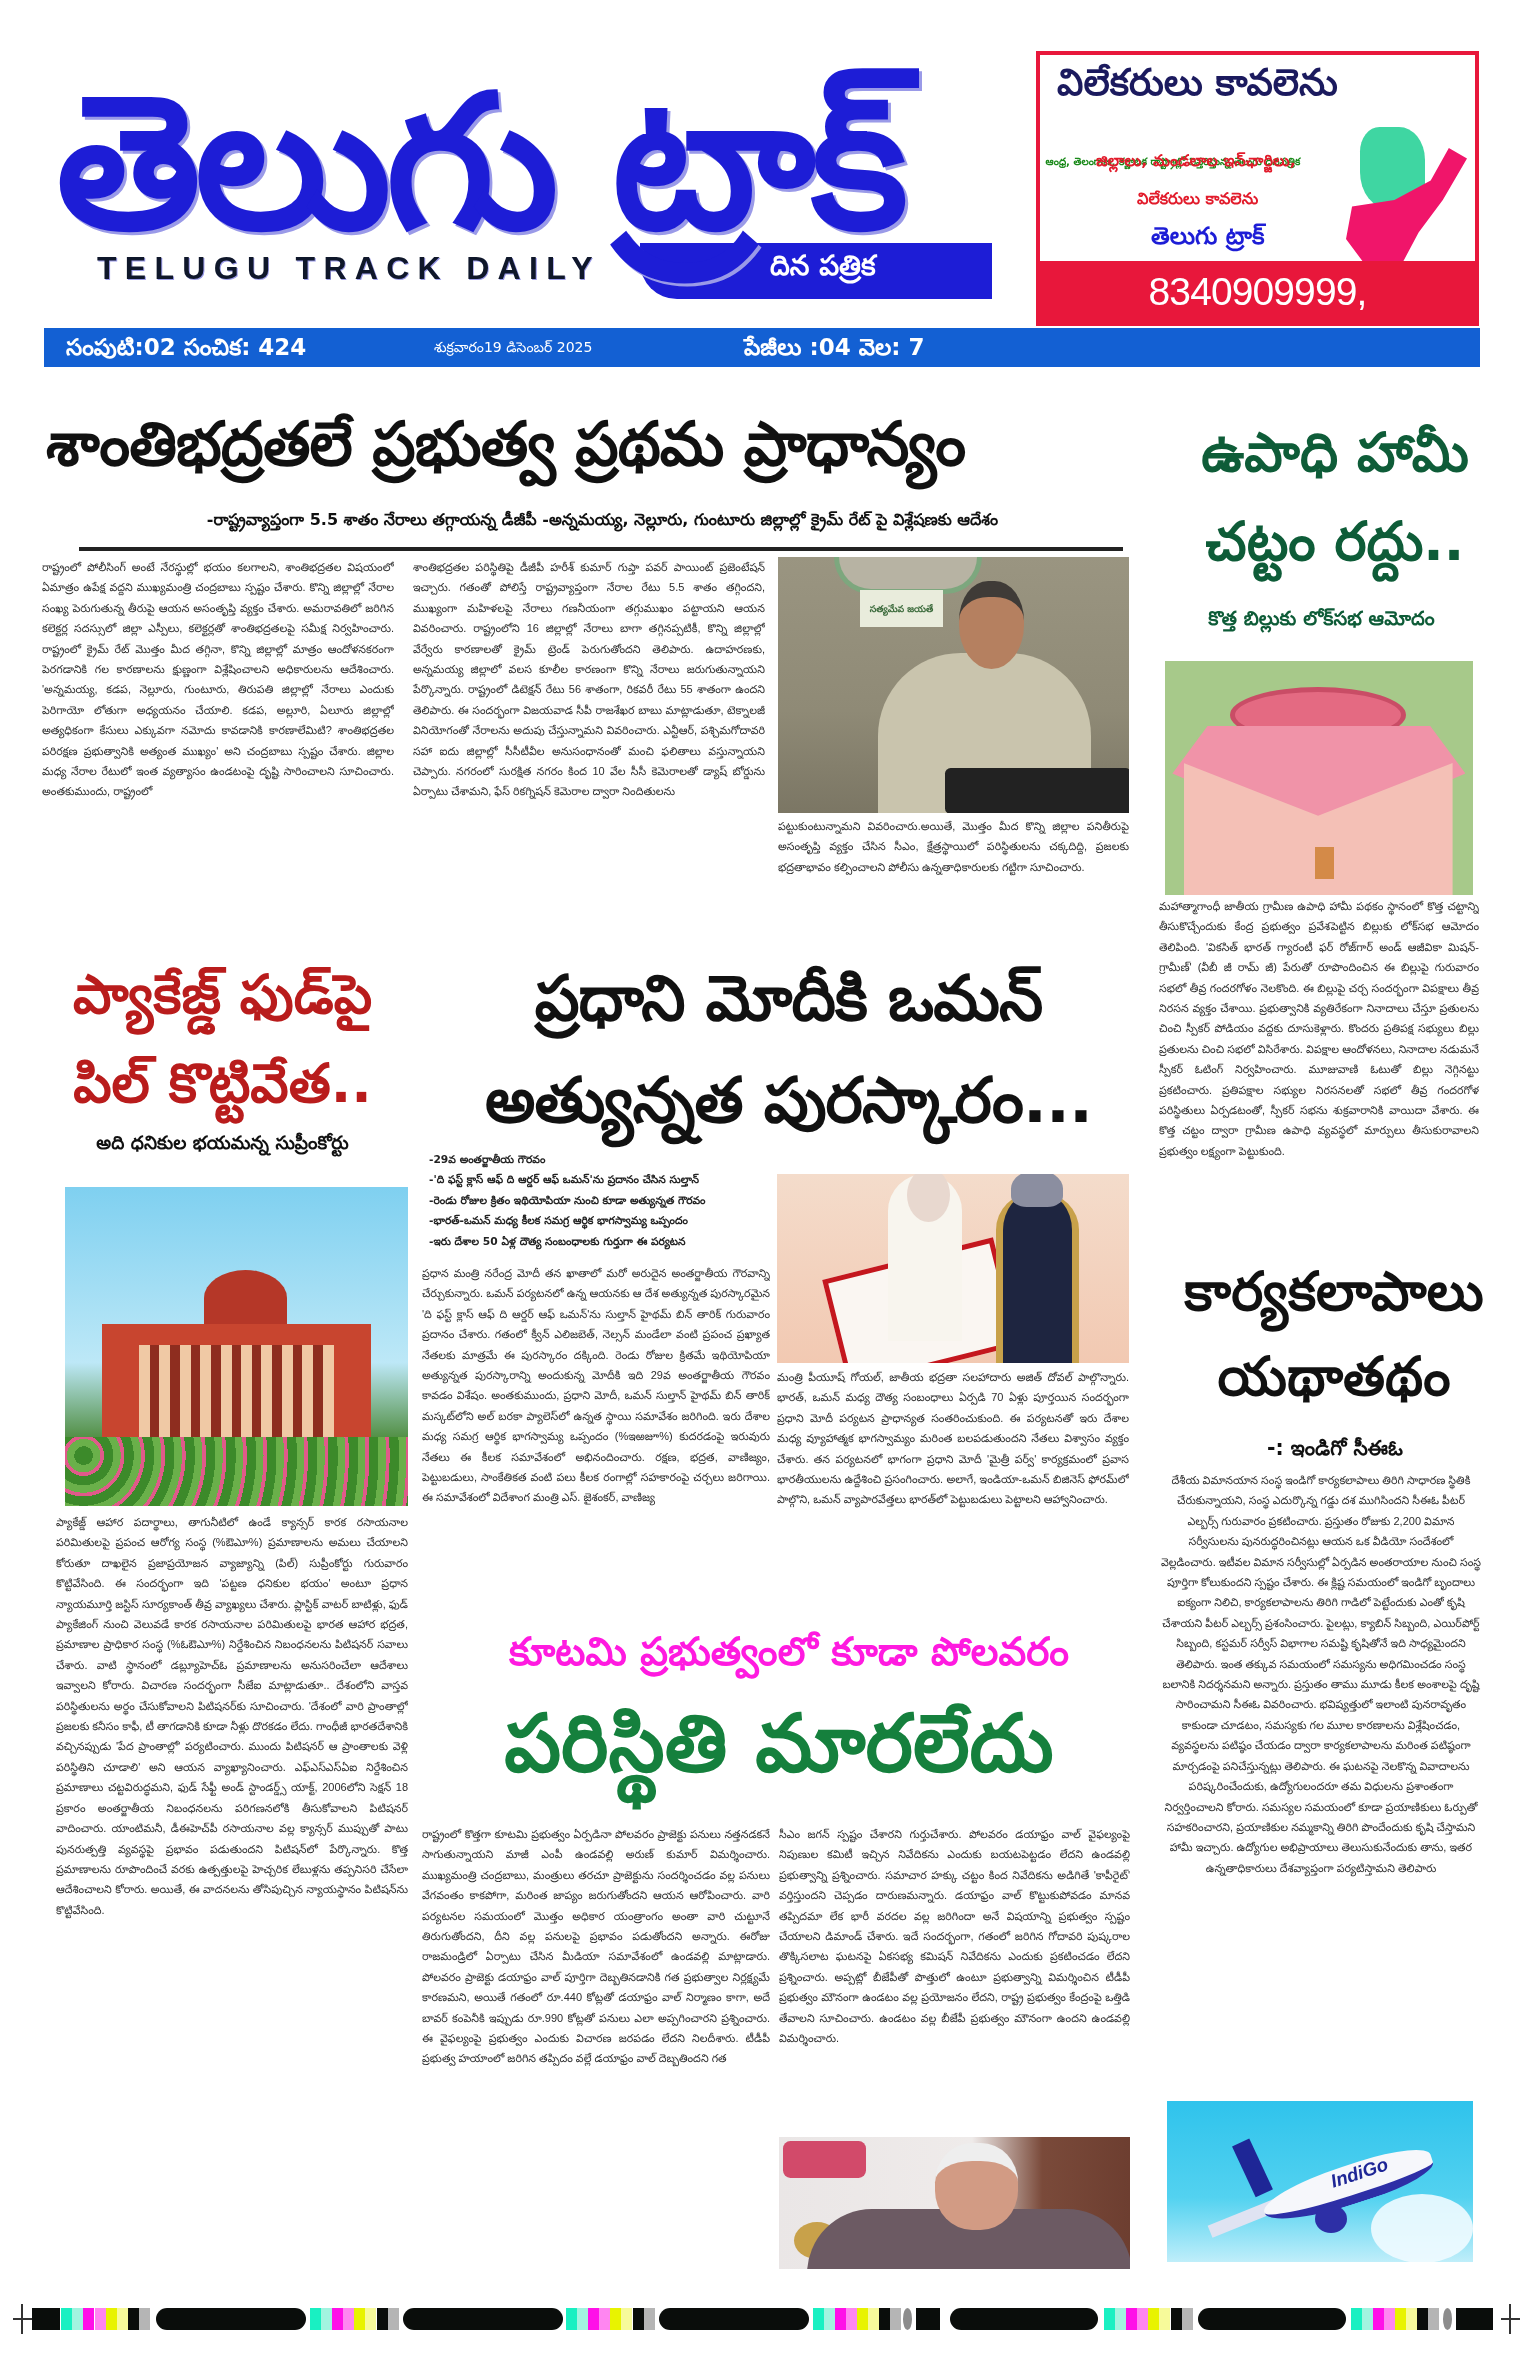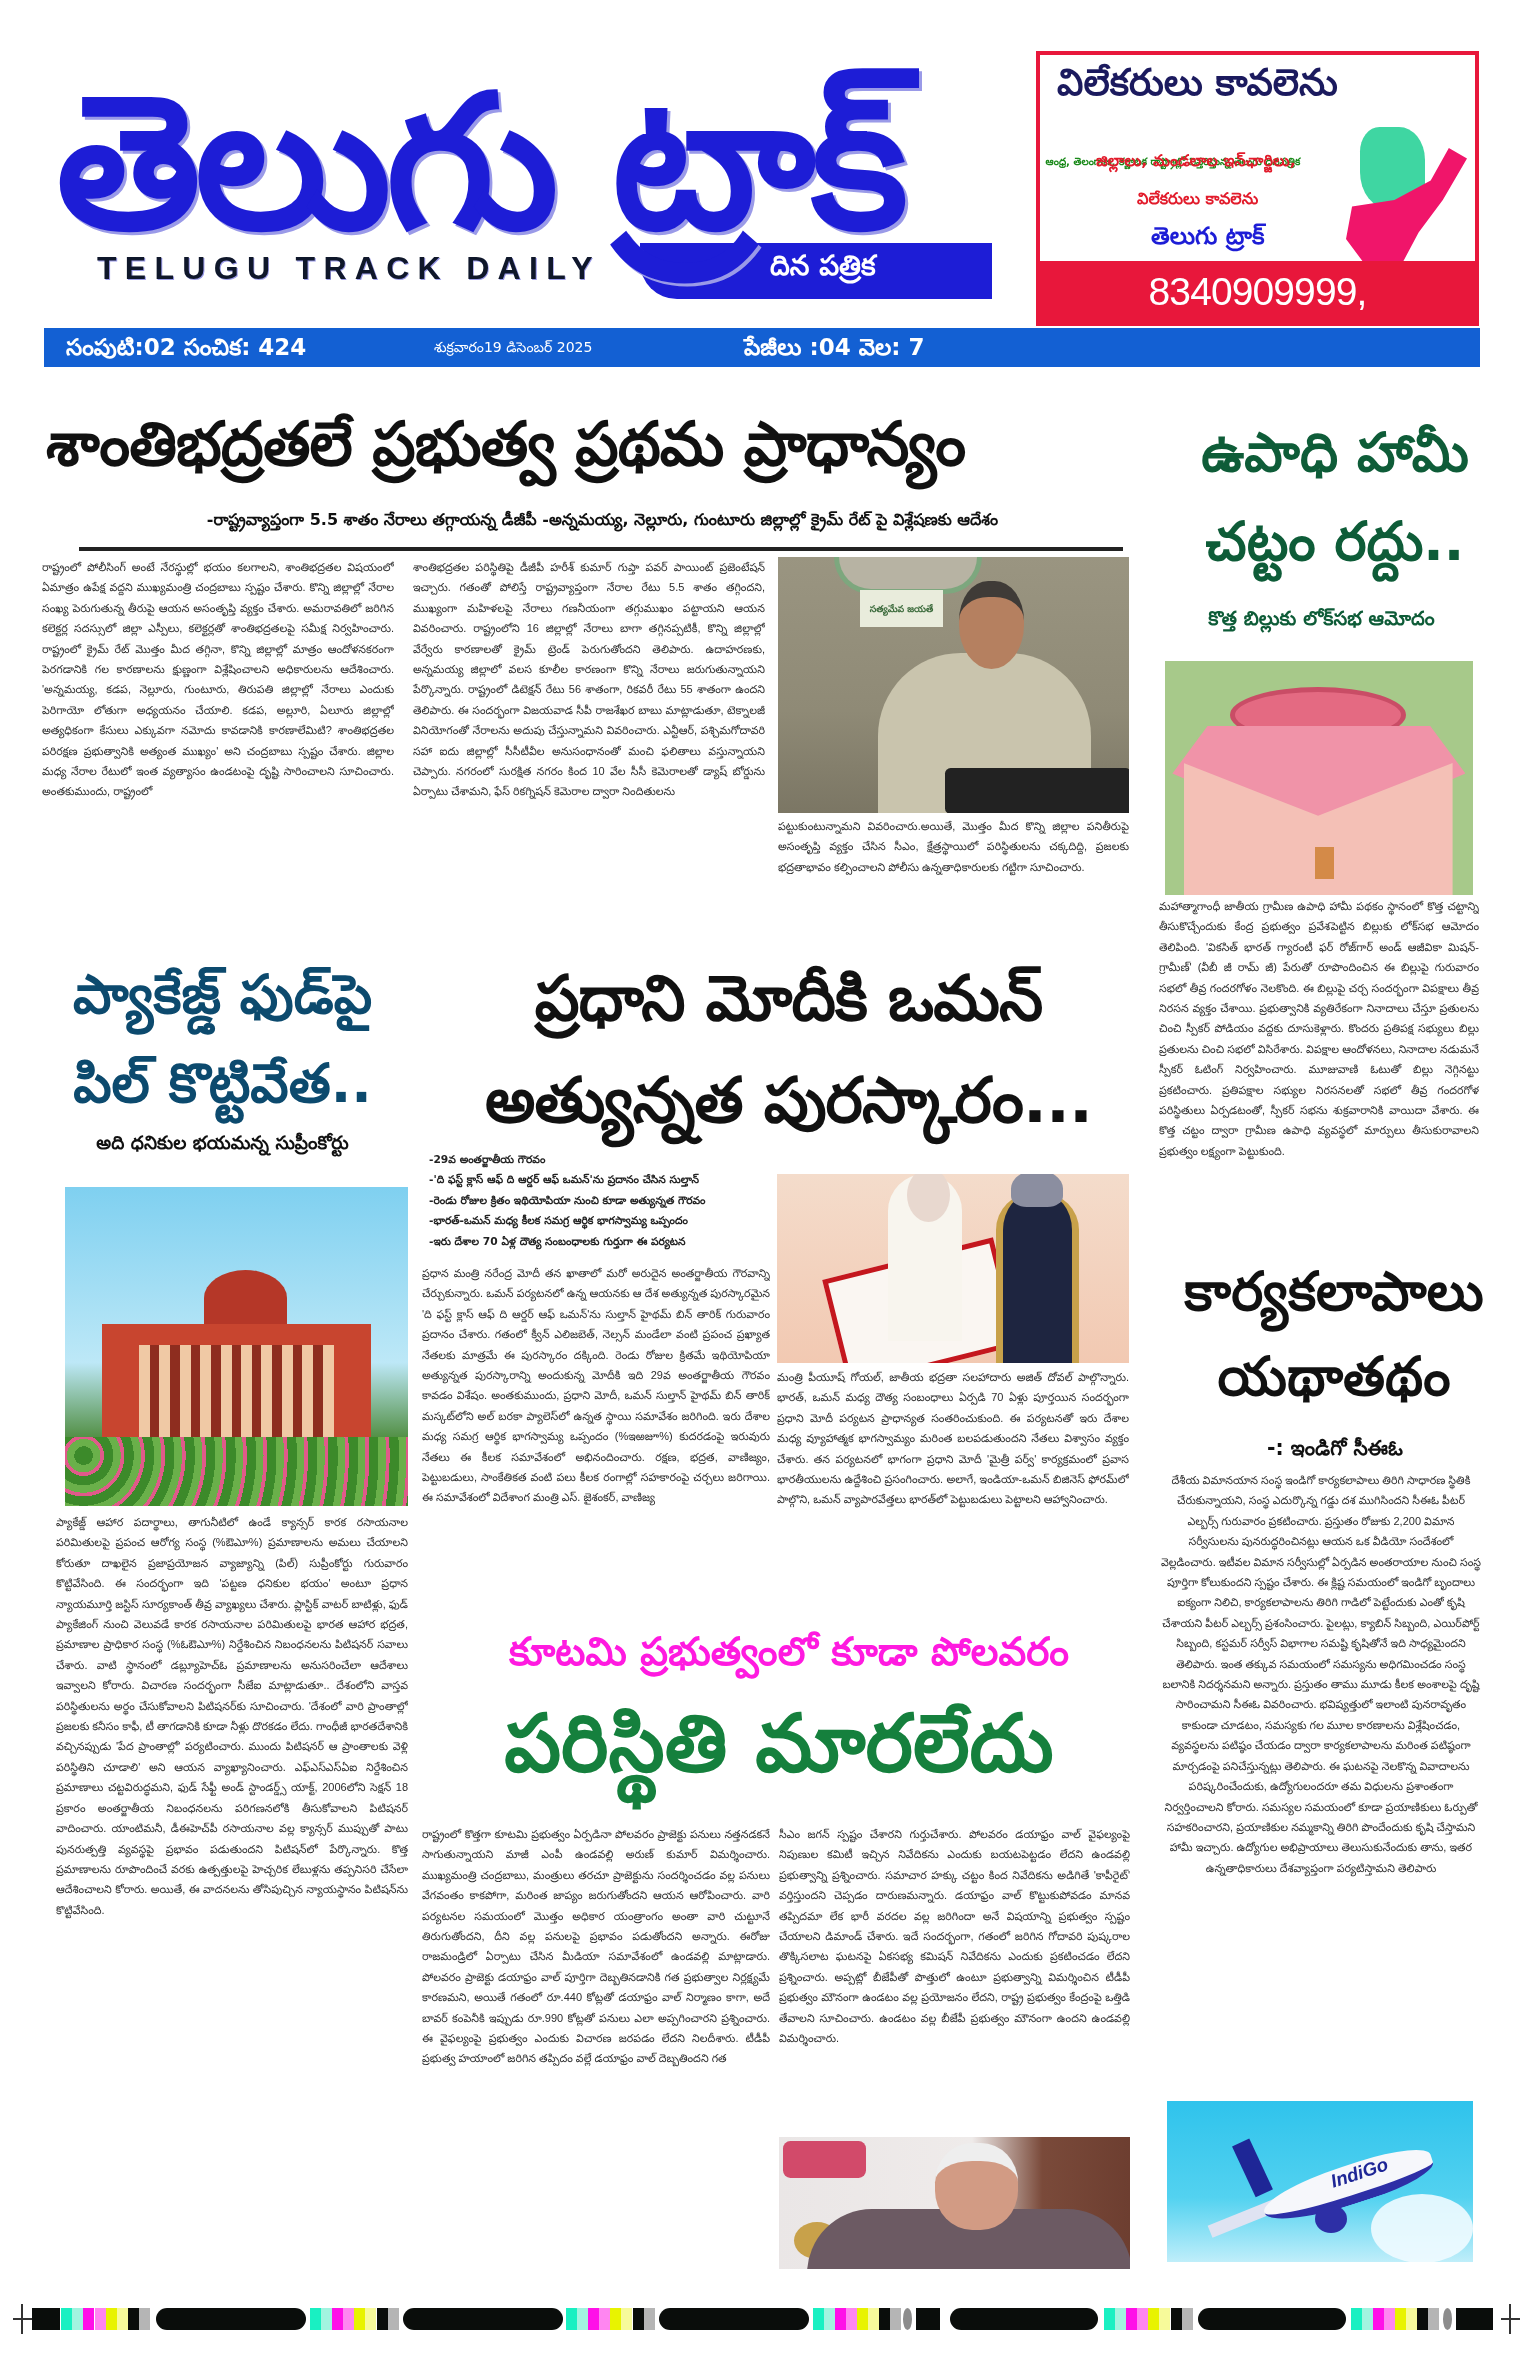--- a/index.html
+++ b/index.html
@@ -43,21 +43,21 @@
   .body-center { text-align: center; }
 
   .photo { overflow: hidden; }
   .ph-cbn { left: 778px; top: 557px; width: 351px; height: 256px; background: linear-gradient(180deg,#9a9581 0%, #8f8a76 60%, #7b7664 100%); }
   .ph-cbn .emblem { position: absolute; left: 56px; top: 0; width: 148px; height: 37px; border-radius: 0 0 74px 74px; border: 5.6px solid #7da77e; border-top: none; background: #b7b3a3; }
   .ph-cbn .plate { position: absolute; left: 82px; top: 33px; width: 83px; height: 37px; background: #e9ecdc; color: #3b6a3b; font-size: 9.3px; text-align: center; line-height: 37px; font-weight: 700; }
   .ph-cbn .head { position: absolute; left: 181px; top: 24px; width: 65px; height: 88px; background: #b58060; border-radius: 45% 45% 50% 50%; border-top: 16.7px solid #3f3b37; }
   .ph-cbn .shirt { position: absolute; left: 100px; top: 96px; width: 213px; height: 167px; background: #c9c4ad; border-radius: 83px 83px 0 0; }
   .ph-cbn .desk { position: absolute; left: 167px; top: 211px; width: 186px; height: 46px; background: #222; border-radius: 5.6px; }
 
-  .h-pkg { left: 37px; top: 950px; width: 371px; font-size: 54px; font-weight: 900; color: #0c4a6e; line-height: 89px; text-align: center; }
+  .h-pkg { left: 37px; top: 950px; width: 371px; font-size: 54px; font-weight: 900; color: #b91c1c; line-height: 89px; text-align: center; }
   .h-pkg-sub { left: 37px; top: 1132px; width: 371px; font-size: 18.6px; font-weight: 700; color: #111; text-align: center; }
   .ph-sc { left: 65px; top: 1187px; width: 343px; height: 319px; background: linear-gradient(180deg,#7fd0f0 0%, #bde8f7 55%, #4c8a3a 80%, #d33 100%); }
   .ph-sc .dome { position: absolute; left: 139px; top: 83px; width: 83px; height: 56px; background: #b53728; border-radius: 50% 50% 0 0; }
   .ph-sc .bldg { position: absolute; left: 37px; top: 137px; width: 269px; height: 121px; background: #c8452f; }
   .ph-sc .cols { position: absolute; left: 74px; top: 158px; width: 195px; height: 93px; background: repeating-linear-gradient(90deg,#f0c9a5 0 11px,#8e2d1f 11px 20.4px); }
   .ph-sc .trees { position: absolute; left: 0; top: 250px; width: 343px; height: 69px; background: repeating-radial-gradient(circle at 18.6px 18.6px,#3c8a2a 0 9.3px,#6ab04a 9.3px 16.7px,#e05a8a 16.7px 20.4px); }
 
   .h-modi { left: 422px; top: 948px; width: 733px; font-size: 63px; font-weight: 900; color: #111; line-height: 102px; text-align: center; letter-spacing: -0.9px; }
   .modi-bullets { left: 429px; top: 1150px; width: 352px; list-style: none; }
   .modi-bullets li { font-size: 10.7px; font-weight: 700; color: #222; line-height: 20.4px; white-space: nowrap; }
@@ -163,21 +163,21 @@
     <div class="trees"></div>
 </div>
 <div class="abs body-text" style="left:56px;top:1512px;width:352px;height:742px;">ప్యాకేజ్డ్ ఆహార పదార్థాలు, తాగునీటిలో ఉండే క్యాన్సర్ కారక రసాయనాల పరిమితులపై ప్రపంచ ఆరోగ్య సంస్థ (%ఔఎూ%) ప్రమాణాలను అమలు చేయాలని కోరుతూ దాఖలైన ప్రజాప్రయోజన వ్యాజ్యాన్ని (పిల్) సుప్రీంకోర్టు గురువారం కొట్టివేసింది. ఈ సందర్భంగా ఇది 'పట్టణ ధనికుల భయం' అంటూ ప్రధాన న్యాయమూర్తి జస్టిస్ సూర్యకాంత్ తీవ్ర వ్యాఖ్యలు చేశారు. ప్లాస్టిక్ వాటర్ బాటిళ్లు, ఫుడ్ ప్యాకేజింగ్ నుంచి వెలువడే కారక రసాయనాల పరిమితులపై భారత ఆహార భద్రత, ప్రమాణాల ప్రాధికార సంస్థ (%ఓఔఎూ%) నిర్దేశించిన నిబంధనలను పిటిషనర్ సవాలు చేశారు. వాటి స్థానంలో డబ్ల్యూహెచ్‌ఓ ప్రమాణాలను అనుసరించేలా ఆదేశాలు ఇవ్వాలని కోరారు. విచారణ సందర్భంగా సీజేఐ మాట్లాడుతూ.. దేశంలోని వాస్తవ పరిస్థితులను అర్థం చేసుకోవాలని పిటిషనర్‌కు సూచించారు. 'దేశంలో వారి ప్రాంతాల్లో ప్రజలకు కనీసం కాఫీ, టీ తాగడానికి కూడా నీళ్లు దొరకడం లేదు. గాంధీజీ భారతదేశానికి వచ్చినప్పుడు 'పేద ప్రాంతాల్లో' పర్యటించారు. ముందు పిటిషనర్ ఆ ప్రాంతాలకు వెళ్లి పరిస్థితిని చూడాలి' అని ఆయన వ్యాఖ్యానించారు. ఎఫ్ఎస్ఎస్ఏఐ నిర్దేశించిన ప్రమాణాలు చట్టవిరుద్ధమని, ఫుడ్ సేఫ్టీ అండ్ స్టాండర్డ్స్ యాక్ట్, 2006లోని సెక్షన్ 18 ప్రకారం అంతర్జాతీయ నిబంధనలను పరిగణనలోకి తీసుకోవాలని పిటిషనర్ వాదించారు. యాంటిమనీ, డీఈహెచ్‌పీ రసాయనాల వల్ల క్యాన్సర్ ముప్పుతో పాటు పునరుత్పత్తి వ్యవస్థపై ప్రభావం పడుతుందని పిటిషన్‌లో పేర్కొన్నారు. కొత్త ప్రమాణాలను రూపొందించే వరకు ఉత్పత్తులపై హెచ్చరిక లేబుళ్లను తప్పనిసరి చేసేలా ఆదేశించాలని కోరారు. అయితే, ఈ వాదనలను తోసిపుచ్చిన న్యాయస్థానం పిటిషన్‌ను కొట్టివేసింది.</div>
 
 <div class="abs h-modi">ప్రధాని మోదీకి ఒమన్ అత్యున్నత పురస్కారం...</div>
 <ul class="abs modi-bullets">
   <li>-29వ అంతర్జాతీయ గౌరవం</li>
   <li>-'ది ఫస్ట్ క్లాస్ ఆఫ్ ది ఆర్డర్ ఆఫ్ ఒమన్'ను ప్రదానం చేసిన సుల్తాన్</li>
   <li>-రెండు రోజుల క్రితం ఇథియోపియా నుంచి కూడా అత్యున్నత గౌరవం</li>
   <li>-భారత్-ఒమన్ మధ్య కీలక సమగ్ర ఆర్థిక భాగస్వామ్య ఒప్పందం</li>
-  <li>-ఇరు దేశాల 70 ఏళ్ల దౌత్య సంబంధాలకు గుర్తుగా ఈ పర్యటన</li>
+  <li>-ఇరు దేశాల 50 ఏళ్ల దౌత్య సంబంధాలకు గుర్తుగా ఈ పర్యటన</li>
 </ul>
 <div class="abs photo ph-modi">
   <div class="frame"></div>
     <div class="medal"></div>
   <div class="modi"></div>
     <div class="modi-h"></div>
   <div class="sultan"></div>
     <div class="turban"></div>
 </div>
 <div class="abs body-text" style="left:422px;top:1263px;width:348px;height:352px;">ప్రధాన మంత్రి నరేంద్ర మోదీ తన ఖాతాలో మరో అరుదైన అంతర్జాతీయ గౌరవాన్ని చేర్చుకున్నారు. ఒమన్ పర్యటనలో ఉన్న ఆయనకు ఆ దేశ అత్యున్నత పురస్కారమైన 'ది ఫస్ట్ క్లాస్ ఆఫ్ ది ఆర్డర్ ఆఫ్ ఒమన్'ను సుల్తాన్ హైథమ్ బిన్ తారిక్ గురువారం ప్రదానం చేశారు. గతంలో క్వీన్ ఎలిజబెత్, నెల్సన్ మండేలా వంటి ప్రపంచ ప్రఖ్యాత నేతలకు మాత్రమే ఈ పురస్కారం దక్కింది. రెండు రోజుల క్రితమే ఇథియోపియా అత్యున్నత పురస్కారాన్ని అందుకున్న మోదీకి ఇది 29వ అంతర్జాతీయ గౌరవం కావడం విశేషం. అంతకుముందు, ప్రధాని మోదీ, ఒమన్ సుల్తాన్ హైథమ్ బిన్ తారిక్ మస్కట్‌లోని అల్ బరకా ప్యాలెస్‌లో ఉన్నత స్థాయి సమావేశం జరిగింది. ఇరు దేశాల మధ్య సమగ్ర ఆర్థిక భాగస్వామ్య ఒప్పందం (%ఇఱజూ%) కుదరడంపై ఇరువురు నేతలు ఈ కీలక సమావేశంలో అభినందించారు. రక్షణ, భద్రత, వాణిజ్యం, పెట్టుబడులు, సాంకేతికత వంటి పలు కీలక రంగాల్లో సహకారంపై చర్చలు జరిగాయి. ఈ సమావేశంలో విదేశాంగ మంత్రి ఎస్. జైశంకర్, వాణిజ్య</div>

